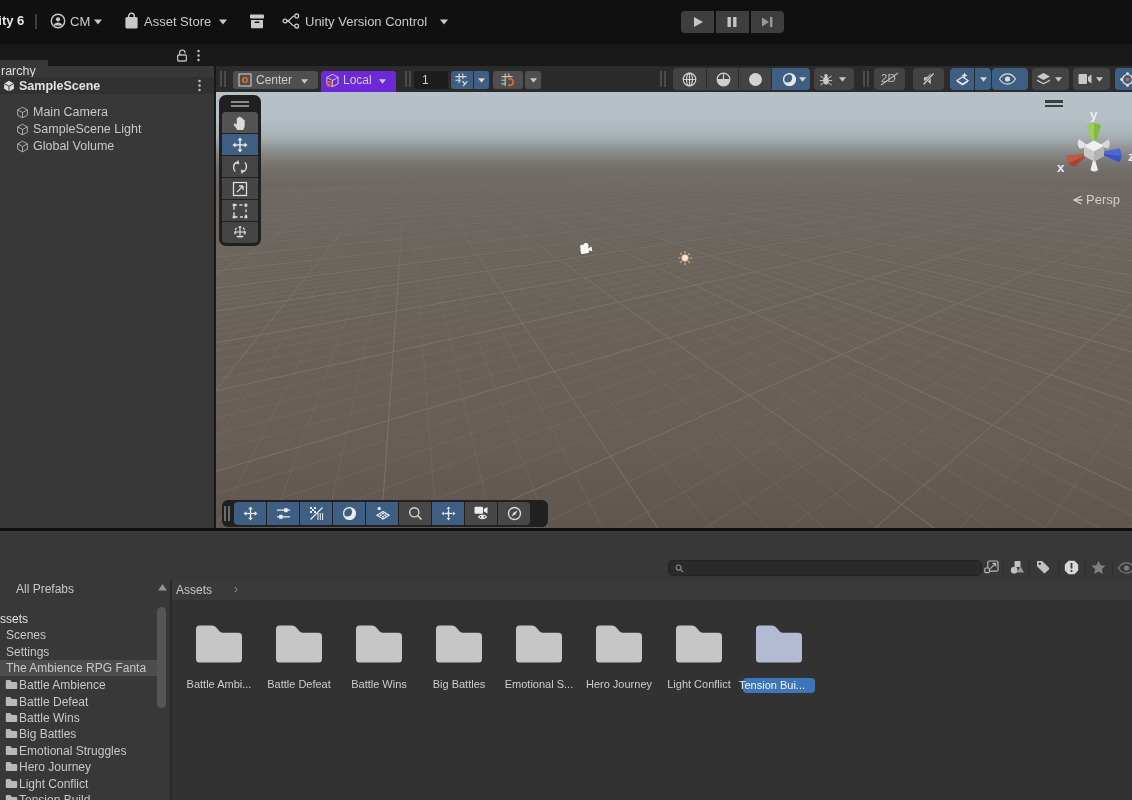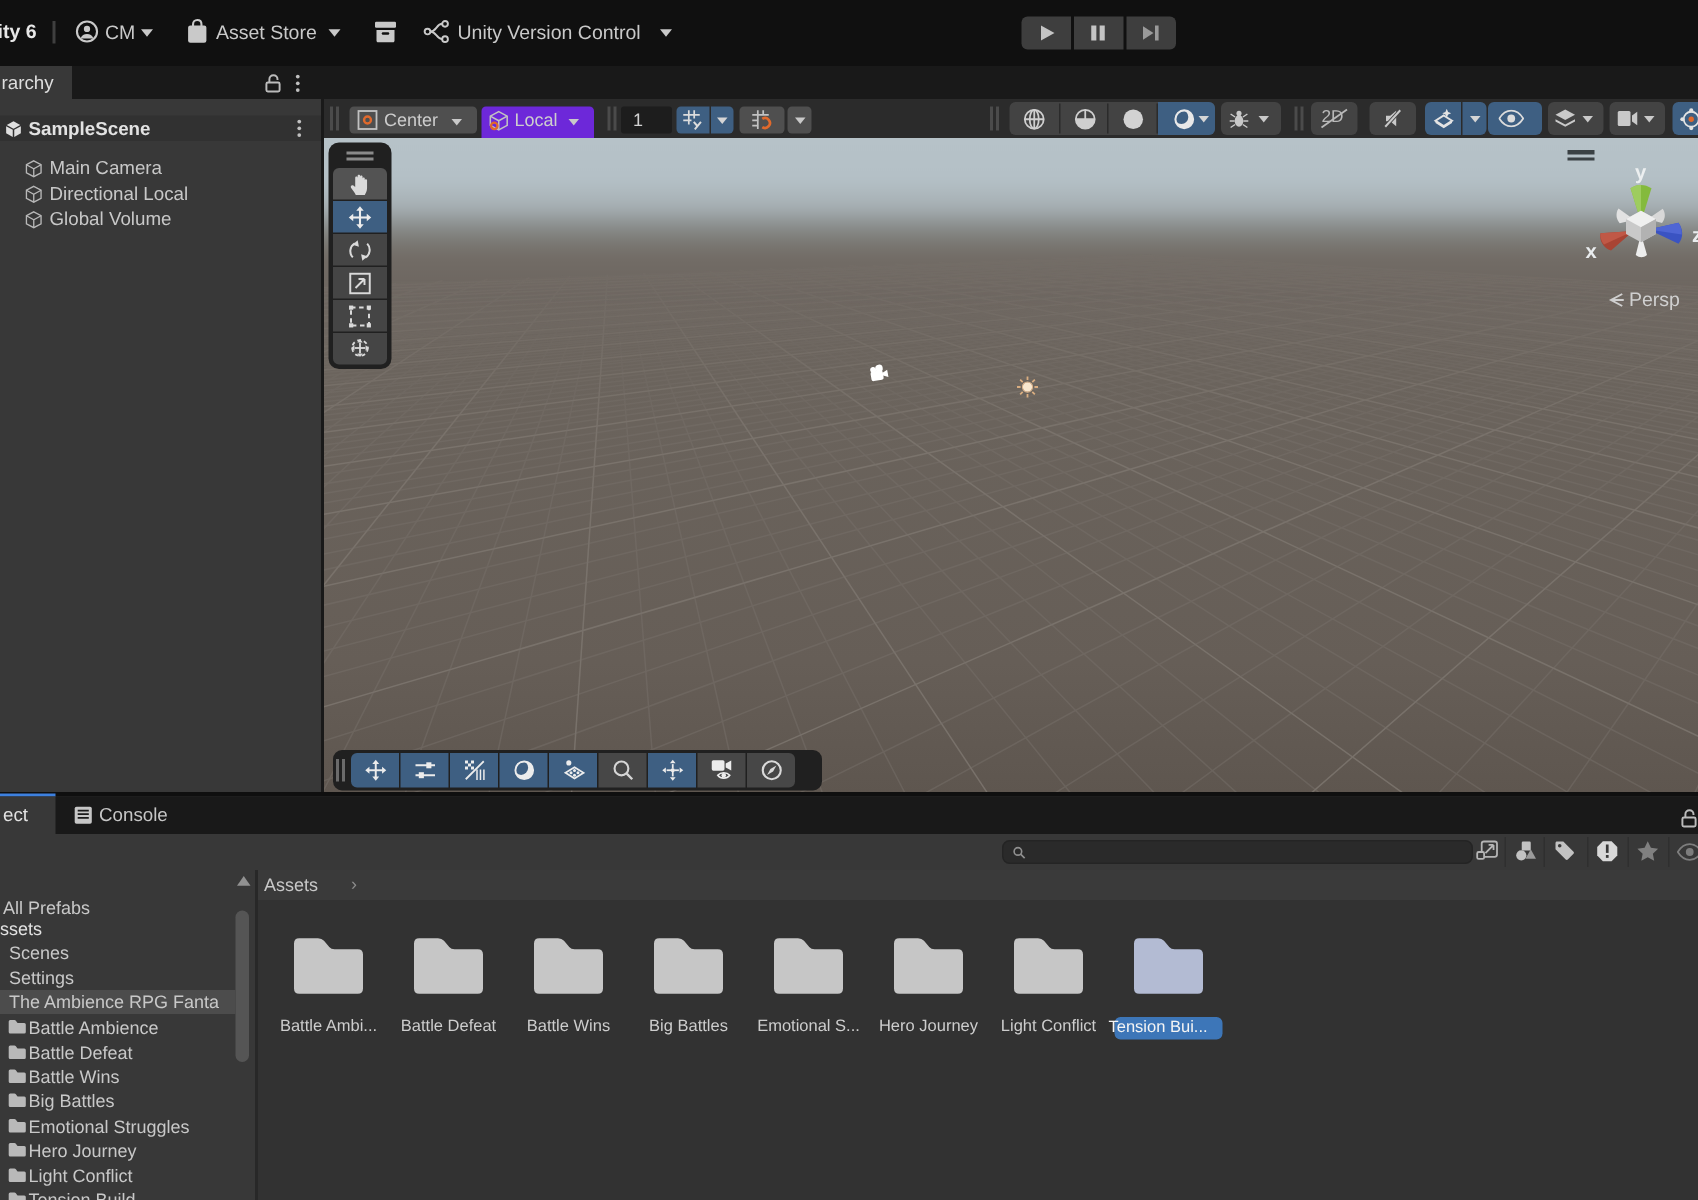--- a/index.html
+++ b/index.html
@@ -69,21 +69,21 @@
       <svg class="abs" style="left:10px;top:5px;" width="13" height="12" viewBox="0 0 13 12">
           <path d="M1 1.5 L8 6 L1 10.5 Z" fill="#9a9a9a"></path>
           <rect x="9" y="1" width="2.4" height="10" fill="#9a9a9a"></rect>
         </svg>
     </div>
   </div>
 
   <div class="abs" id="hier" style="left:0;top:44px;width:214px;height:486px;background:#383838;">
 
     <div class="abs" style="left:0;top:0;width:214px;height:22px;background:#191919;">
-      <div class="abs" style="left:0;top:0;width:48px;height:22px;background:#383838;color:#dedede;font-size:12.5px;">
+      <div class="abs" style="left:0;top:16px;width:48px;height:22px;background:#383838;color:#dedede;font-size:12.5px;">
         <span class="abs" style="left:1px;top:4px;">rarchy</span>
       </div>
 
       <svg class="abs" style="left:176px;top:5px;" width="12" height="13" viewBox="0 0 12 13">
         <rect x="1.6" y="6" width="8.8" height="6" rx="1" fill="none" stroke="#bbb" stroke-width="1.3"></rect>
         <path d="M3.6 6 L3.6 3.8 C3.6 2.3 4.7 1.1 6.3 1.1 C7.9 1.1 9 2.3 9 3.8 L9 4.3" fill="none" stroke="#bbb" stroke-width="1.3"></path>
       </svg>
       <svg class="abs" style="left:196px;top:5px;" width="5" height="13" viewBox="0 0 5 13">
           <g fill="#c0c0c0">
             <circle cx="2.5" cy="2" r="1.25"></circle>
@@ -119,21 +119,21 @@
             <path d="M2 4.7 L8 8 L14 4.7 M8 8 L8 14.5"></path>
           </g>
         </svg>
       <div class="abs" style="left:33px;top:1px;">Main Camera</div>
       <svg class="abs" style="left:16px;top:19px;" width="13" height="13" viewBox="0 0 16 16">
           <g fill="none" stroke="#b8b8b8" stroke-width="1.1">
             <path d="M8 1.5 L14 4.7 L14 11.3 L8 14.5 L2 11.3 L2 4.7 Z"></path>
             <path d="M2 4.7 L8 8 L14 4.7 M8 8 L8 14.5"></path>
           </g>
         </svg>
-      <div class="abs" style="left:33px;top:18px;">Directional Local</div>
+      <div class="abs" style="left:33px;top:18px;">SampleScene Light</div>
       <svg class="abs" style="left:16px;top:36px;" width="13" height="13" viewBox="0 0 16 16">
           <g fill="none" stroke="#b8b8b8" stroke-width="1.1">
             <path d="M8 1.5 L14 4.7 L14 11.3 L8 14.5 L2 11.3 L2 4.7 Z"></path>
             <path d="M2 4.7 L8 8 L14 4.7 M8 8 L8 14.5"></path>
           </g>
         </svg>
       <div class="abs" style="left:33px;top:35px;">Global Volume</div>
     </div>
   </div>
 
@@ -825,38 +825,20 @@
               <path d="M10.6 4.4 L8.4 8.4 L4.4 10.6 L6.6 6.6 Z" fill="#d9d9d9"></path>
             </svg>
           </div>
       </div>
     </div>
   </div>
 
   <div class="abs" id="project" style="left:0;top:528px;width:1132px;height:272px;background:#383838;overflow:hidden;">
     <div class="abs" style="left:0;top:0;width:1132px;height:3px;background:#0f0f0f;"></div>
 
-    <div class="abs" style="left:0;top:3px;width:1132px;height:25px;background:#191919;">
-      <div class="abs" style="left:0;top:-2px;width:37px;height:2px;background:#3d80df;"></div>
-      <div class="abs" style="left:0;top:0;width:37px;height:25px;background:#383838;color:#e2e2e2;font-size:12.5px;">
-        <span class="abs" style="left:2px;top:5px;">ect</span>
-      </div>
-      <svg class="abs" style="left:49px;top:6px;" width="13" height="13" viewBox="0 0 13 13">
-        <rect x="0.8" y="0.8" width="11.4" height="11.4" rx="1.2" fill="#c6c6c6"></rect>
-        <g stroke="#191919" stroke-width="1.2">
-            <path d="M2.8 3.4 L10.2 3.4 M2.8 5.8 L10.2 5.8 M2.8 8.2 L10.2 8.2"></path>
-          </g>
-      </svg>
-      <div class="abs" style="left:66px;top:5px;color:#c6c6c6;font-size:12.5px;">Console</div>
-
-      <svg class="abs" style="left:1120px;top:8px;" width="12" height="13" viewBox="0 0 12 13">
-        <rect x="1.6" y="6" width="8.8" height="6" rx="1" fill="none" stroke="#bbb" stroke-width="1.3"></rect>
-        <path d="M3.6 6 L3.6 3.8 C3.6 2.3 4.7 1.1 6.3 1.1 C7.9 1.1 9 2.3 9 3.8 L9 4.3" fill="none" stroke="#bbb" stroke-width="1.3"></path>
-      </svg>
-    </div>
 
     <div class="abs" style="left:0;top:28px;width:1132px;height:24px;background:#383838;">
       <div class="abs" style="left:668px;top:4px;width:314px;height:16px;background:#2a2a2a;border:1px solid #242424;border-radius:5px;">
         <svg class="abs" style="left:6px;top:3px;" width="9" height="9" viewBox="0 0 10 10">
             <circle cx="4" cy="4" r="2.8" fill="none" stroke="#909090" stroke-width="1.2"></circle>
             <path d="M6.2 6.2 L9 9" stroke="#909090" stroke-width="1.2"></path>
           </svg>
       </div>
       <svg class="abs" style="left:984px;top:4px;" width="15" height="15" viewBox="0 0 15 15">
         <g fill="none" stroke="#b5b5b5" stroke-width="1.2">
@@ -887,21 +869,21 @@
         <path d="M7.5 0.8 L9.6 5.2 L14.4 5.8 L10.9 9.1 L11.8 13.9 L7.5 11.5 L3.2 13.9 L4.1 9.1 L0.6 5.8 L5.4 5.2 Z" fill="#808080"></path>
       </svg>
       <div class="abs" style="left:1112px;top:2px;width:1px;height:20px;background:#2f2f2f;"></div>
       <svg class="abs" style="left:1118px;top:6px;" width="17" height="12" viewBox="0 0 17 12">
         <path d="M0.5 6 C3 2 6 0.8 8.5 0.8 C11 0.8 14 2 16.5 6 C14 10 11 11.2 8.5 11.2 C6 11.2 3 10 0.5 6 Z" fill="none" stroke="#7d7d7d" stroke-width="1.2"></path>
         <circle cx="8.5" cy="6" r="2.6" fill="#7d7d7d"></circle>
       </svg>
     </div>
 
     <div class="abs" style="left:0;top:52px;width:170px;height:220px;background:#383838;color:#c8c8c8;font-size:12px;">
-      <div class="abs" style="left:2px;top:2px;margin-top:16px;">All Prefabs</div>
+      <div class="abs" style="left:16px;top:2px;">All Prefabs</div>
       <svg class="abs" style="left:157px;top:3px;" width="11" height="9" viewBox="0 0 11 9">
           <path d="M5.5 1 L10 7.5 L1 7.5 Z" fill="#919191"></path>
         </svg>
       <div class="abs" style="left:157px;top:27px;width:9px;height:101px;background:#555;border-radius:4.5px;"></div>
       <div class="abs" style="left:0px;top:32px;color:#e2e2e2;">ssets</div>
       <div class="abs" style="left:6px;top:48.4px;">Scenes</div>
       <div class="abs" style="left:6px;top:64.8px;">Settings</div>
       <div class="abs" style="left:0;top:79.7px;width:157px;height:16.4px;background:#4c4c4c;">
         <span class="abs" style="left:6px;top:1.5px;white-space:nowrap;">The Ambience RPG Fanta</span>
       </div>

